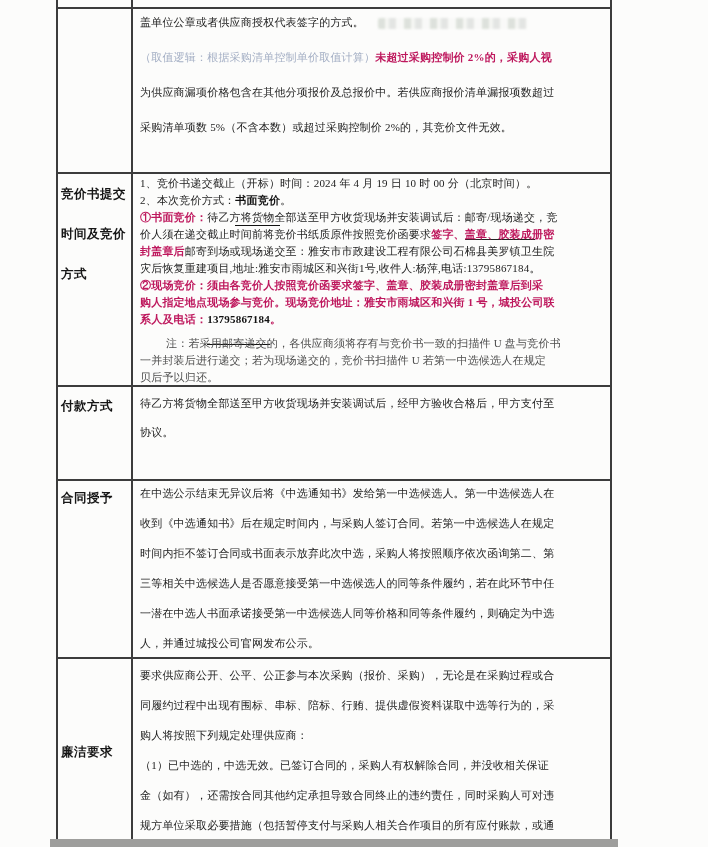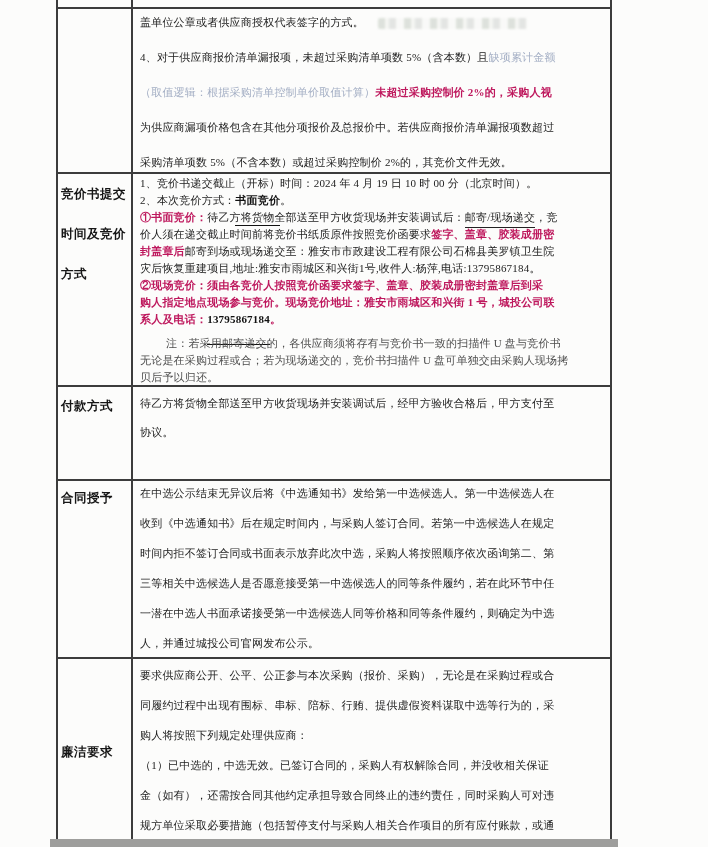--- a/index.html
+++ b/index.html
@@ -60,21 +60,21 @@
   .content-2{top:394px;}
   .content-2 .line{height:29px;line-height:19px;}
   .content-3{top:484px;}
   .content-3 .line{height:30px;line-height:19px;}
   .content-4{top:666px;}
   .content-4 .line{height:30px;line-height:19px;}
 
   
   .s-n{color:var(--ink);}
   .s-b{color:#be185d;font-weight:bold;}
-  .s-u{color:var(--ink);border-bottom:1px solid #222;padding-bottom:4px;}
+  .s-u{color:var(--ink);border-bottom:1px solid #222;padding-bottom:16px;}
   .s-bu{color:#111;font-weight:bold;border-bottom:1px solid #111;padding-bottom:19px;}
   .s-f{color:var(--faint);}
   .s-g{color:var(--note);}
   .s-artifact{
     display:inline-block;width:150px;height:11px;margin-left:14px;
     vertical-align:middle;border-radius:2px;
     background:repeating-linear-gradient(90deg,
       rgba(115,135,110,0.22) 0 7px, rgba(160,170,150,0.08) 7px 11px,
       rgba(120,130,125,0.18) 11px 18px, rgba(200,205,195,0.05) 18px 26px);
     filter:blur(1px);
@@ -90,42 +90,41 @@
   <div class="vline v-right"></div>
   <div class="hline h-0"></div>
   <div class="hline h-1"></div>
   <div class="hline h-2"></div>
   <div class="hline h-3"></div>
   <div class="hline h-4"></div>
 
   <div id="table-root">
       <div class="content content-0">
         <div class="line"><span class="s-n">盖单位公章或者供应商授权代表签字的方式。</span><span class="s-artifact"></span></div>
-        <div class="line"><span class="s-n">4、对于供应商报价清单漏报项，未超过采购清单项数 5%（含本数）且</span><span class="s-f">缺项累计金额</span></div>
         <div class="line"><span class="s-f">（取值逻辑：根据采购清单控制单价取值计算）</span><span class="s-b">未超过采购控制价 2%的，采购人视</span></div>
         <div class="line"><span class="s-n">为供应商漏项价格包含在其他分项报价及总报价中。若供应商报价清单漏报项数超过</span></div>
         <div class="line"><span class="s-n">采购清单项数 5%（不含本数）或超过采购控制价 2%的，其竞价文件无效。</span></div>
       </div>
       <div class="label label-1">
         <div class="label-line">竞价书提交</div>
         <div class="label-line">时间及竞价</div>
         <div class="label-line">方式</div>
       </div>
       <div class="content content-1">
         <div class="line"><span class="s-n">1、竞价书递交截止（开标）时间：2024 年 4 月 19 日 10 时 00 分（北京时间）。</span></div>
         <div class="line"><span class="s-n">2、本次竞价方式：</span><span class="s-bu">书面竞价</span><span class="s-n">。</span></div>
         <div class="line"><span class="s-b">①书面竞价：</span><span class="s-n">待乙方将货物全部送至甲方收货现场并安装调试后：</span><span class="s-u">邮寄/现场递交</span><span class="s-n">，竞</span></div>
         <div class="line"><span class="s-n">价人须在递交截止时间前将竞价书纸质原件按照竞价函要求</span><span class="s-b">签字、盖章、胶装成册密</span></div>
         <div class="line"><span class="s-b">封盖章后</span><span class="s-n">邮寄到场或现场递交至：雅安市市政建设工程有限公司石棉县美罗镇卫生院</span></div>
         <div class="line"><span class="s-n">灾后恢复重建项目,地址:雅安市雨城区和兴街1号,收件人:杨萍,电话:13795867184。</span></div>
         <div class="line"><span class="s-b">②现场竞价：</span><span class="s-b">须由各竞价人按照竞价函要求</span><span class="s-b">签字、盖章、胶装成册密封盖章</span><span class="s-b">后到采</span></div>
         <div class="line"><span class="s-b">购人指定地点现场参与竞价。现场竞价地址：雅安市雨城区和兴街 1 号，城投公司联</span></div>
         <div class="line"><span class="s-b">系人及电话：</span><span class="s-bu">13795867184</span><span class="s-b">。</span></div>
         <div class="line"><span class="s-g">注：若采用邮寄递交的，各供应商须将存有与竞价书一致的扫描件 U 盘与竞价书</span></div>
-        <div class="line"><span class="s-g">无论是在采购过程或合；若为现场递交的，竞价书扫描件 U 盘可单独交由采购人现场拷</span></div>
+        <div class="line"><span class="s-g">一并封装后进行递交；若为现场递交的，竞价书扫描件 U 若第一中选候选人在规定</span></div>
         <div class="line"><span class="s-g">贝后予以归还。</span></div>
       </div>
       <div class="label label-2">
         <div class="label-line">付款方式</div>
       </div>
       <div class="content content-2">
         <div class="line"><span class="s-n">待乙方将货物全部送至甲方收货现场并安装调试后，经甲方验收合格后，甲方支付至</span></div>
         <div class="line"><span class="s-n">协议。</span></div>
       </div>
       <div class="label label-3">

